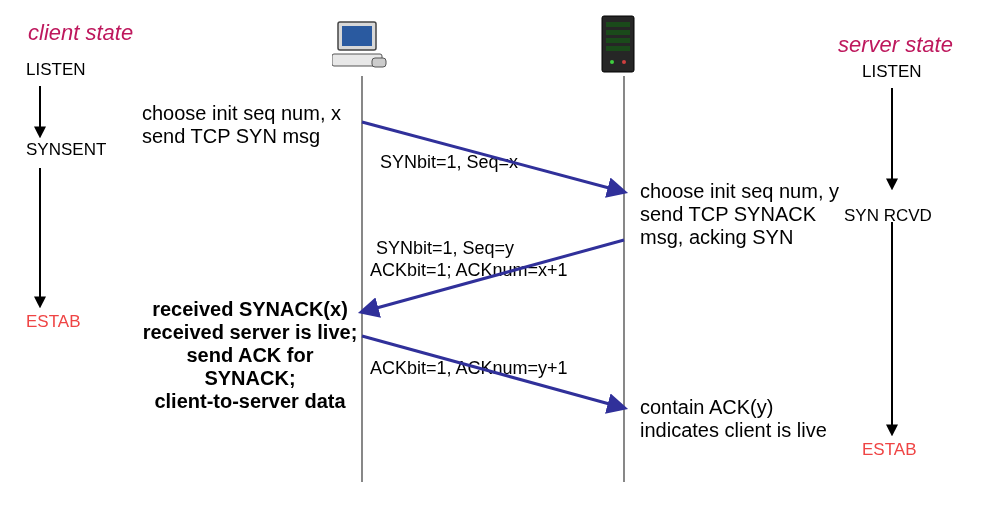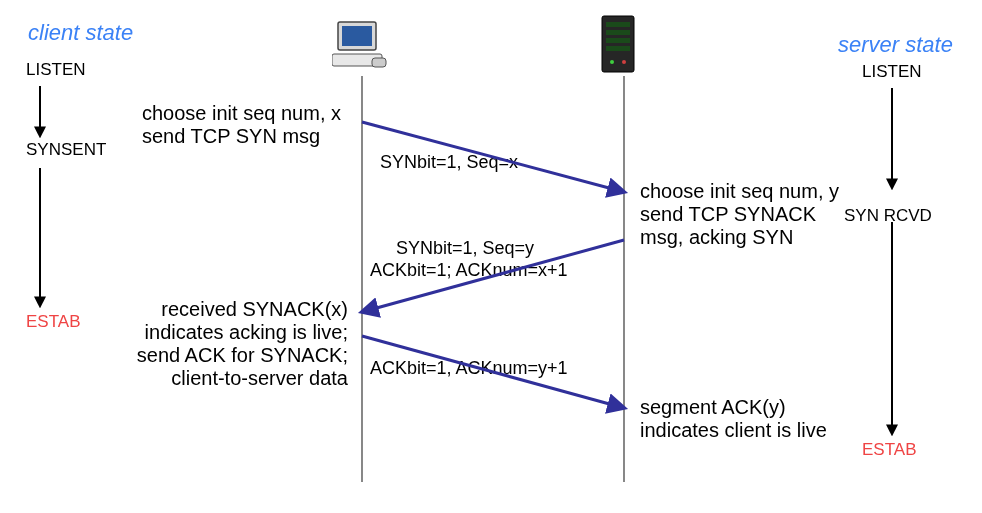--- a/index.html
+++ b/index.html
@@ -8,21 +8,21 @@
     width: 982px;
     height: 513px;
     font-family: Verdana, Geneva, sans-serif;
     font-size: 17px;
     color: #000;
     position: relative;
     background: #fff;
   }
   .italic-blue {
     font-style: italic;
-    color: #3b82f6;
+    color: #be185d;
     font-size: 22px;
     font-weight: 500;
   }
   .state {
     font-size: 17px;
     position: absolute;
   }
   .estab {
     color: #ef4444;
   }
@@ -60,34 +60,34 @@
   <div>choose init seq num, x</div>
   <div>send TCP SYN msg</div>
 </div>
 
 <div class="note" style="left:640px; top:172px;margin-top:8px;">
   <div>choose init seq num, y</div>
   <div>send TCP SYNACK</div>
   <div>msg, acking SYN</div>
 </div>
 
-<div class="note" style="left:128px; top:298px; text-align:right; width:220px;">
+<div class="note" style="left:140px; top:298px; text-align:center; width:220px;font-weight:bold;">
   <div>received SYNACK(x)</div>
-  <div>indicates acking is live;</div>
+  <div>received server is live;</div>
   <div>send ACK for SYNACK;</div>
   <div>client-to-server data</div>
 </div>
 
 <div class="note" style="left:640px; top:396px;">
-  <div>segment ACK(y)</div>
+  <div>contain ACK(y)</div>
   <div>indicates client is live</div>
 </div>
 
 <div class="msg" style="left:380px; top:152px;">SYNbit=1, Seq=x</div>
-<div class="msg" style="left:396px; top:238px;">SYNbit=1, Seq=y</div>
+<div class="msg" style="left:376px; top:238px;">SYNbit=1, Seq=y</div>
 <div class="msg" style="left:370px; top:260px;">ACKbit=1; ACKnum=x+1</div>
 <div class="msg" style="left:370px; top:358px;">ACKbit=1, ACKnum=y+1</div>
 
 <svg width="60" height="56" style="position:absolute; left:332px; top:18px;">
   <rect x="6" y="4" width="38" height="28" rx="2" fill="#d8d8d8" stroke="#444" stroke-width="1.5"></rect>
   <rect x="10" y="8" width="30" height="20" fill="#2a5aa0"></rect>
   <rect x="0" y="36" width="50" height="12" rx="2" fill="#e8e8e8" stroke="#555" stroke-width="1"></rect>
   <rect x="40" y="40" width="14" height="9" rx="3" fill="#ccc" stroke="#555" stroke-width="1"></rect>
 </svg>
 

